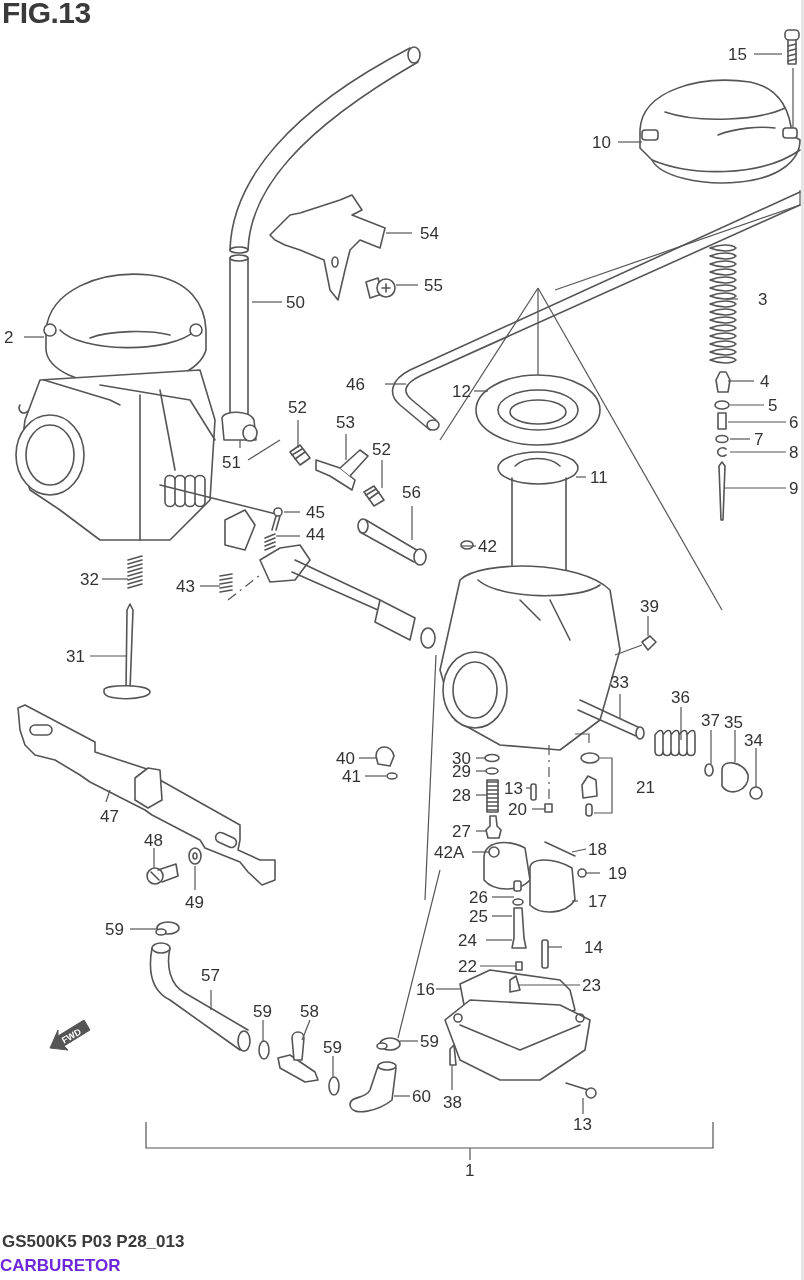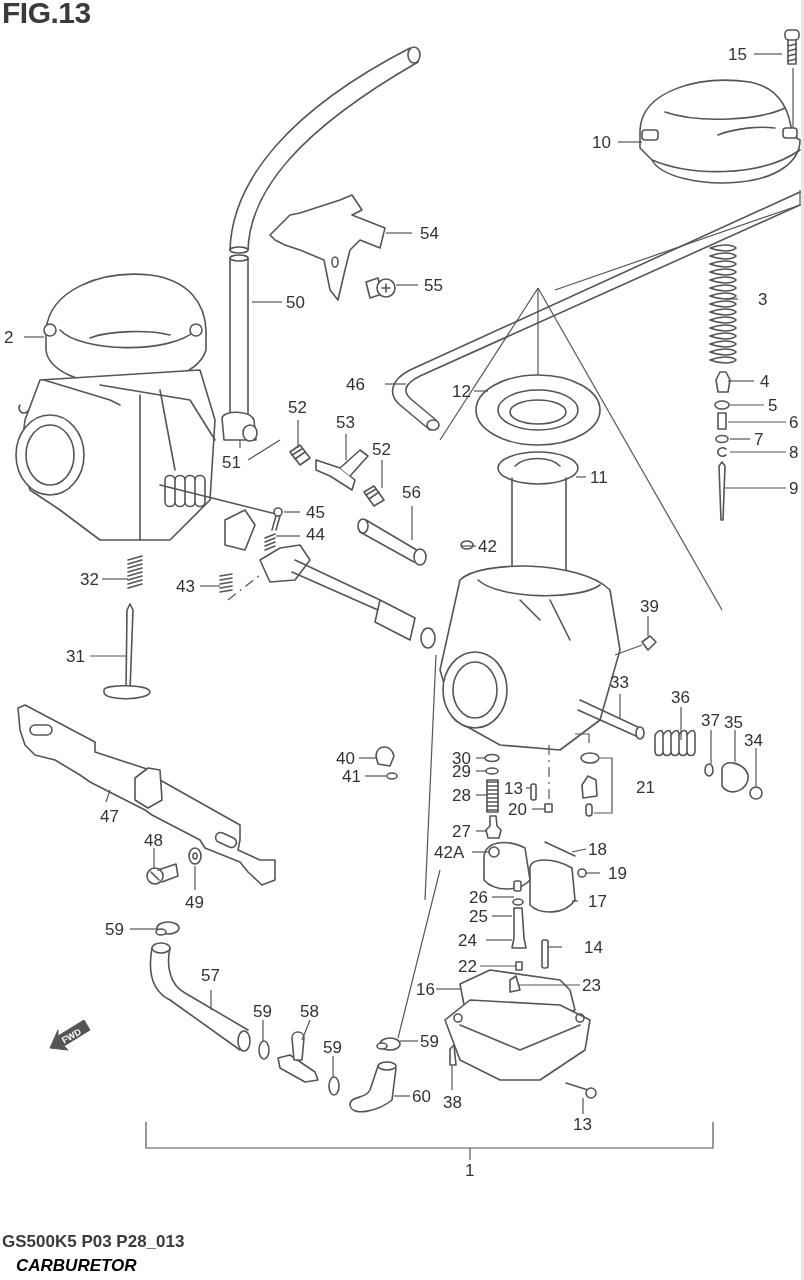--- a/index.html
+++ b/index.html
@@ -1,20 +1,20 @@
 <!DOCTYPE html>
 <html><head>
 <meta charset="utf-8">
 <style>
   html, body { margin: 0; padding: 0; background: #ffffff; }
   body { width: 804px; height: 1280px; position: relative; overflow: hidden;
          font-family: "Liberation Sans", sans-serif; color: #333333; }
   .fig-title { position: absolute; left: 2px; top: -4px; font-size: 30px; font-weight: bold; color: #3a3a3a; letter-spacing: -0.5px; }
   .footer-code { position: absolute; left: 2px; top: 1232px; font-size: 17px; font-weight: bold; color: #3a3a3a; }
-  .footer-name { position: absolute; left: 16px; top: 1256px; font-size: 17px; font-weight: bold; color: #000000; font-style: italic; }
+  .footer-name { position: absolute; left: 0; top: 1256px; font-size: 17px; font-weight: bold; color: #6d28d9; }
   svg.diagram { position: absolute; left: 0; top: 0; }
   .lbl { font-family: "Liberation Sans", sans-serif; font-size: 17px; fill: #333333; }
   .part { fill: none; stroke: #555555; stroke-width: 1.6; stroke-linejoin: round; stroke-linecap: round; }
   .part-fill { fill: #ffffff; stroke: #555555; stroke-width: 1.6; stroke-linejoin: round; }
   .lead { stroke: #555555; stroke-width: 1.2; fill: none; }
   .dash { stroke: #555555; stroke-width: 1.2; fill: none; stroke-dasharray: 10 5 2 5; }
   .edge { position: absolute; right: 0; top: 0; width: 3px; height: 1280px; background: #e6e6e6; }
 </style>
 </head>
 <body>

